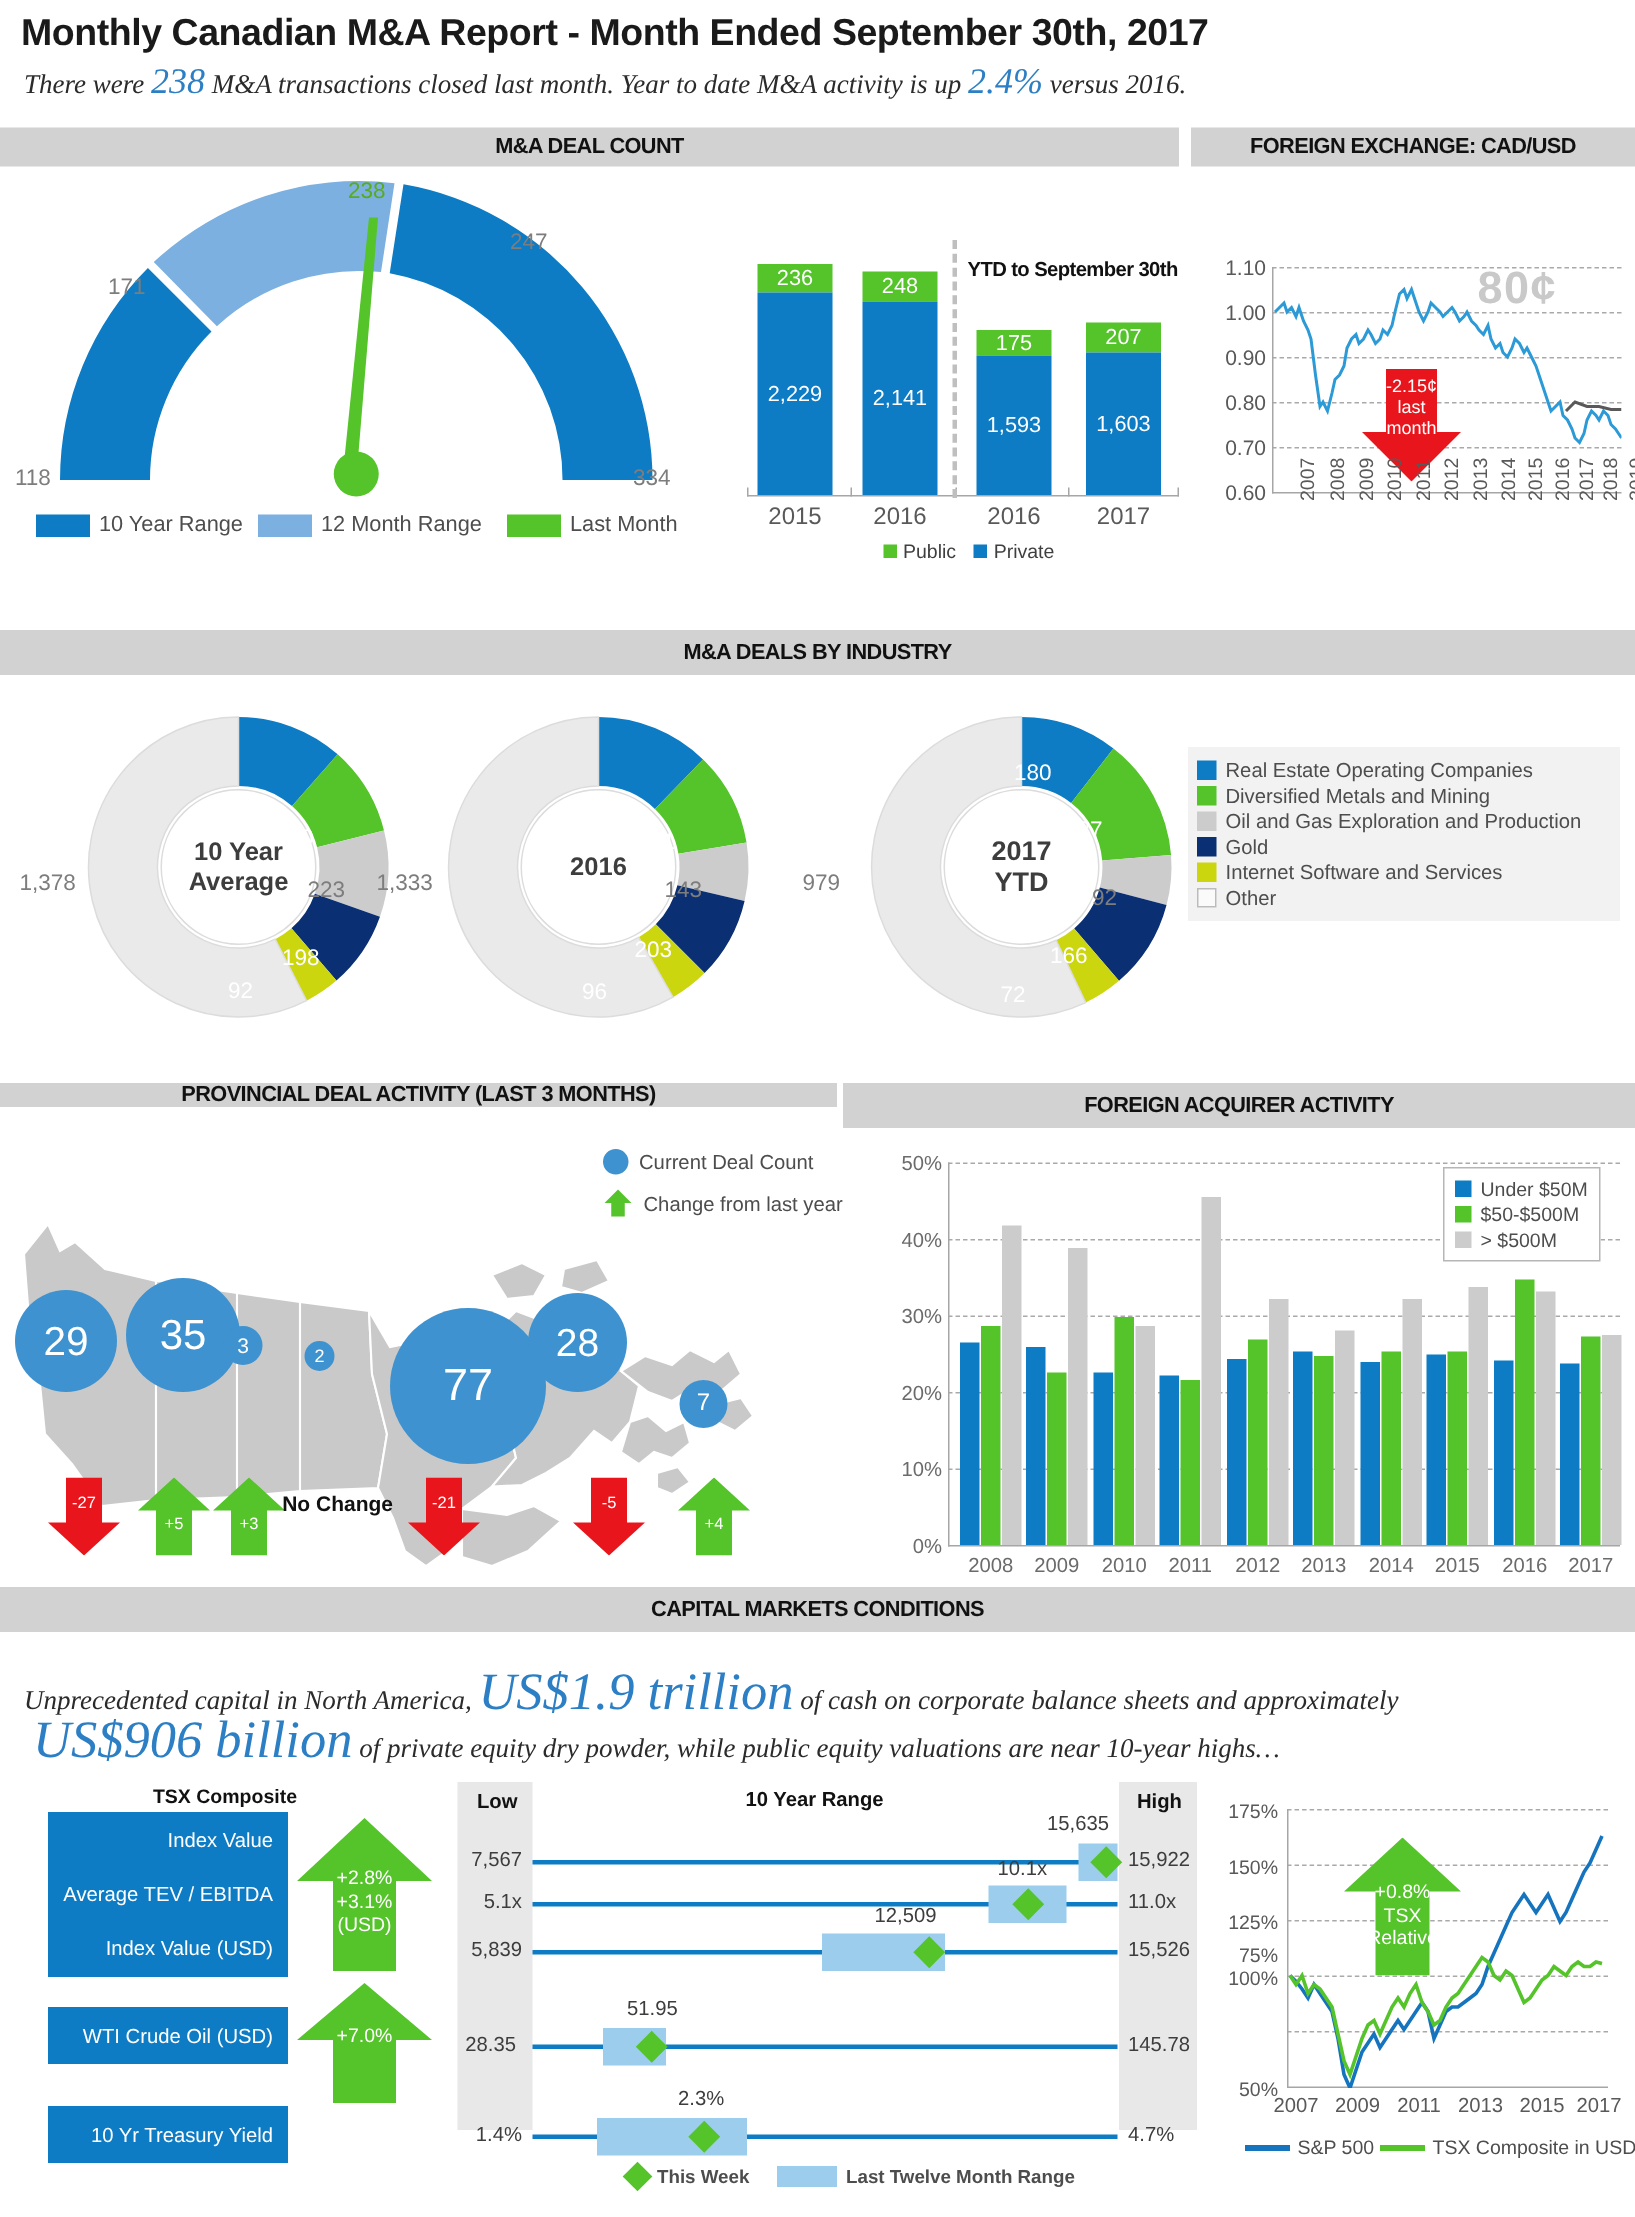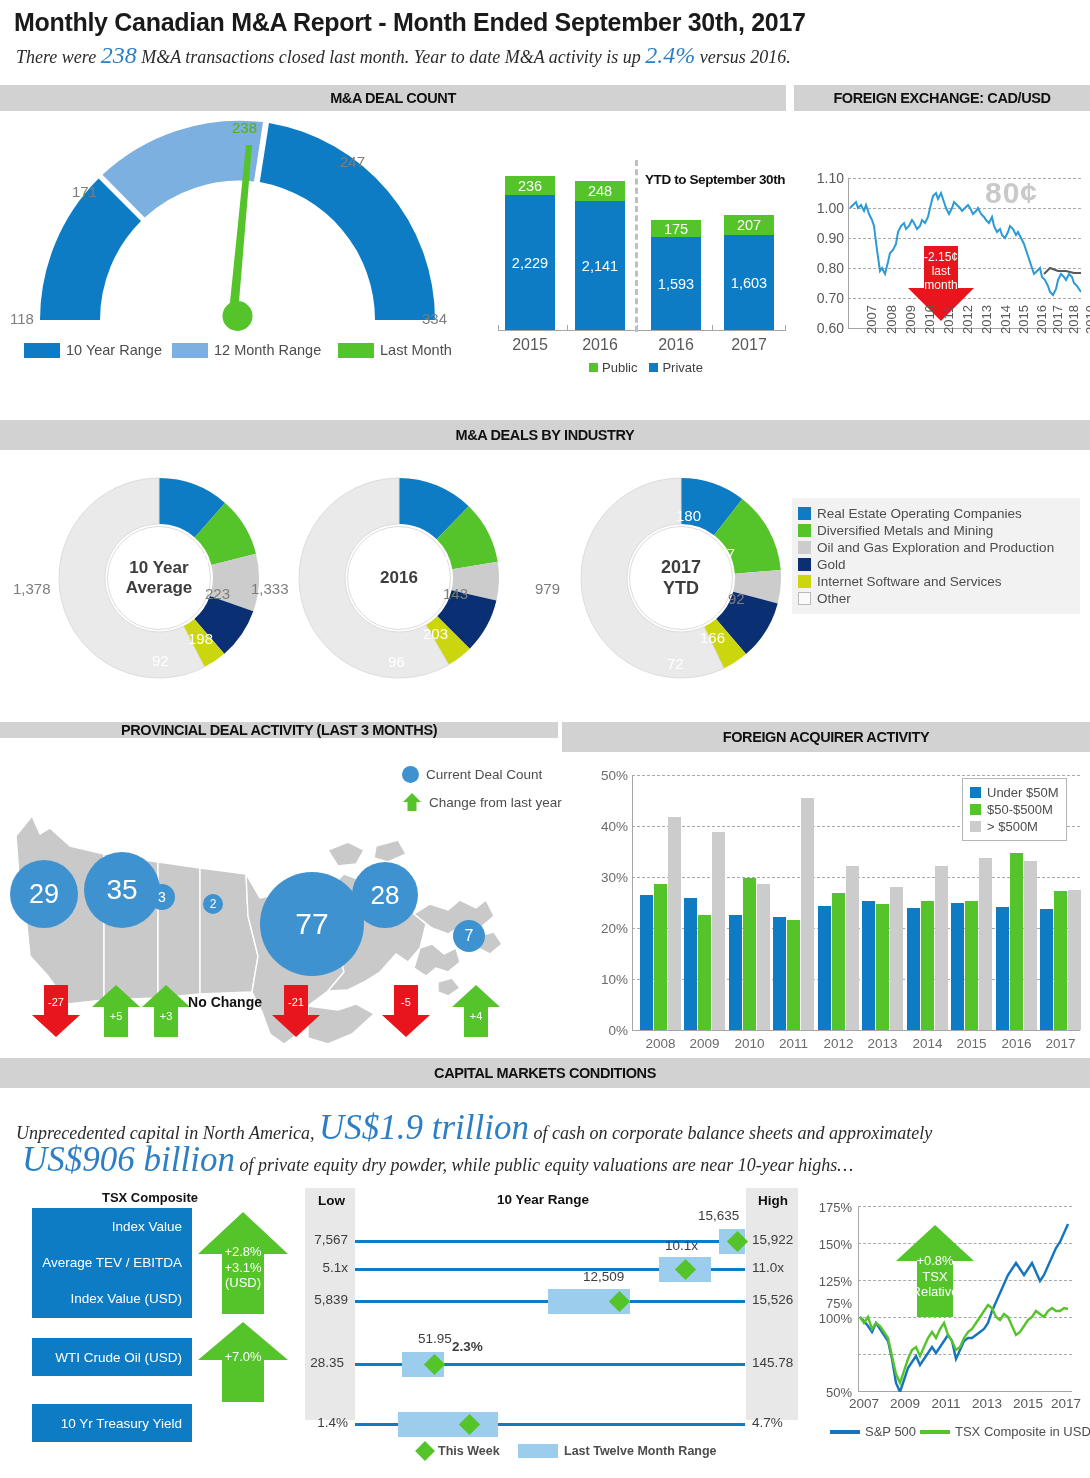--- a/index.html
+++ b/index.html
@@ -630,21 +630,21 @@
 <div class="rng-line" style="left:355px; top:1363px; width:390px;"></div>
 <div class="rng-band" style="left:402px; top:1352px; width:42px; height:25px;"></div>
 <div class="rng-dia" style="left:427px; top:1357px; width:15px; height:15px; transform:rotate(45deg);"></div>
 <div class="rng-val" style="left:418px; top:1331px;">51.95</div>
 <div class="rng-lowv" style="left:288px; top:1355px; width:56px;">28.35</div>
 <div class="rng-highv" style="left:752px; top:1355px; width:56px;">145.78</div>
 
 <div class="rng-line" style="left:355px; top:1423px; width:390px;"></div>
 <div class="rng-band" style="left:398px; top:1412px; width:100px; height:25px;"></div>
 <div class="rng-dia" style="left:462px; top:1417px; width:15px; height:15px; transform:rotate(45deg);"></div>
-<div class="rng-val" style="left:452px; top:1339px;font-weight:bold;">2.3%</div>
+<div class="rng-val" style="left:452px; top:1391px;">2.3%</div>
 <div class="rng-lowv" style="left:292px; top:1415px; width:56px;">1.4%</div>
 <div class="rng-highv" style="left:752px; top:1415px; width:56px;">4.7%</div>
 
 <div class="rng-legend" style="left:418px; top:1444px;">
   <span style="width:14px;height:14px;background:#55c32a;display:inline-block;transform:rotate(45deg);"></span>
   <span class="tx">This Week</span>
 </div>
 <div class="rng-legend" style="left:518px; top:1444px;">
   <span style="width:40px;height:14px;background:#9ccdec;display:inline-block;"></span>
   <span class="tx">Last Twelve Month Range</span>

